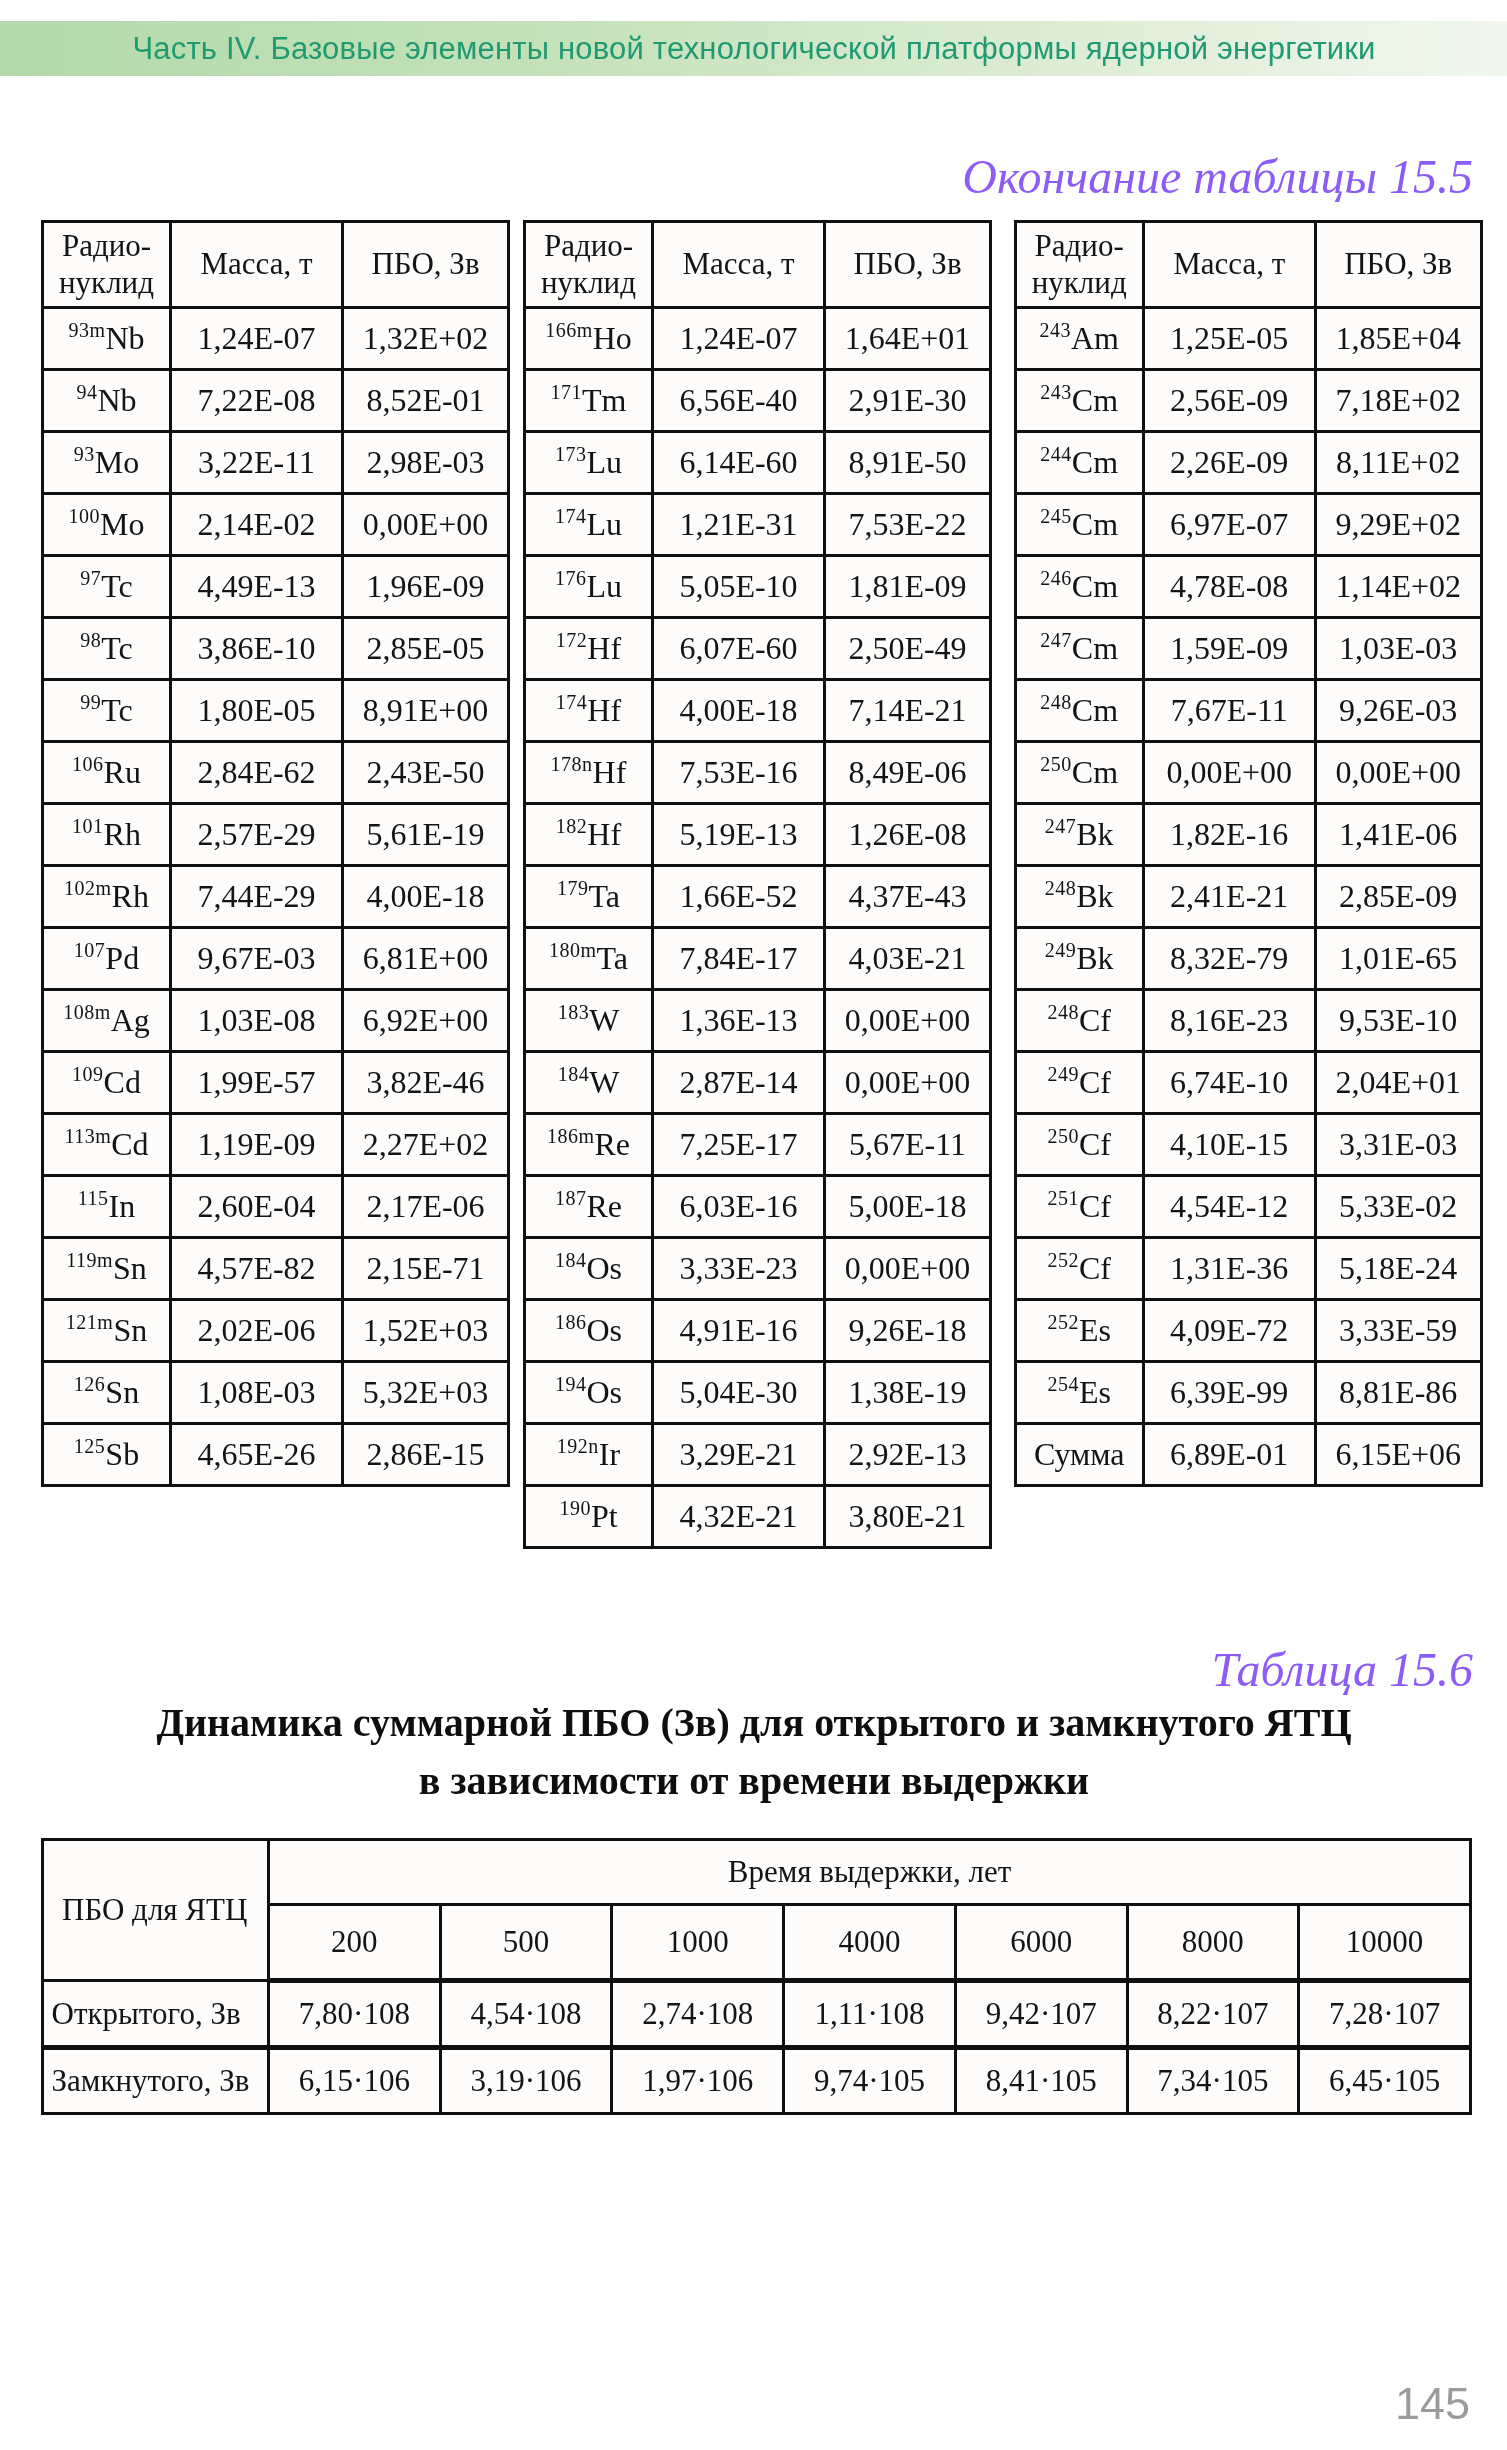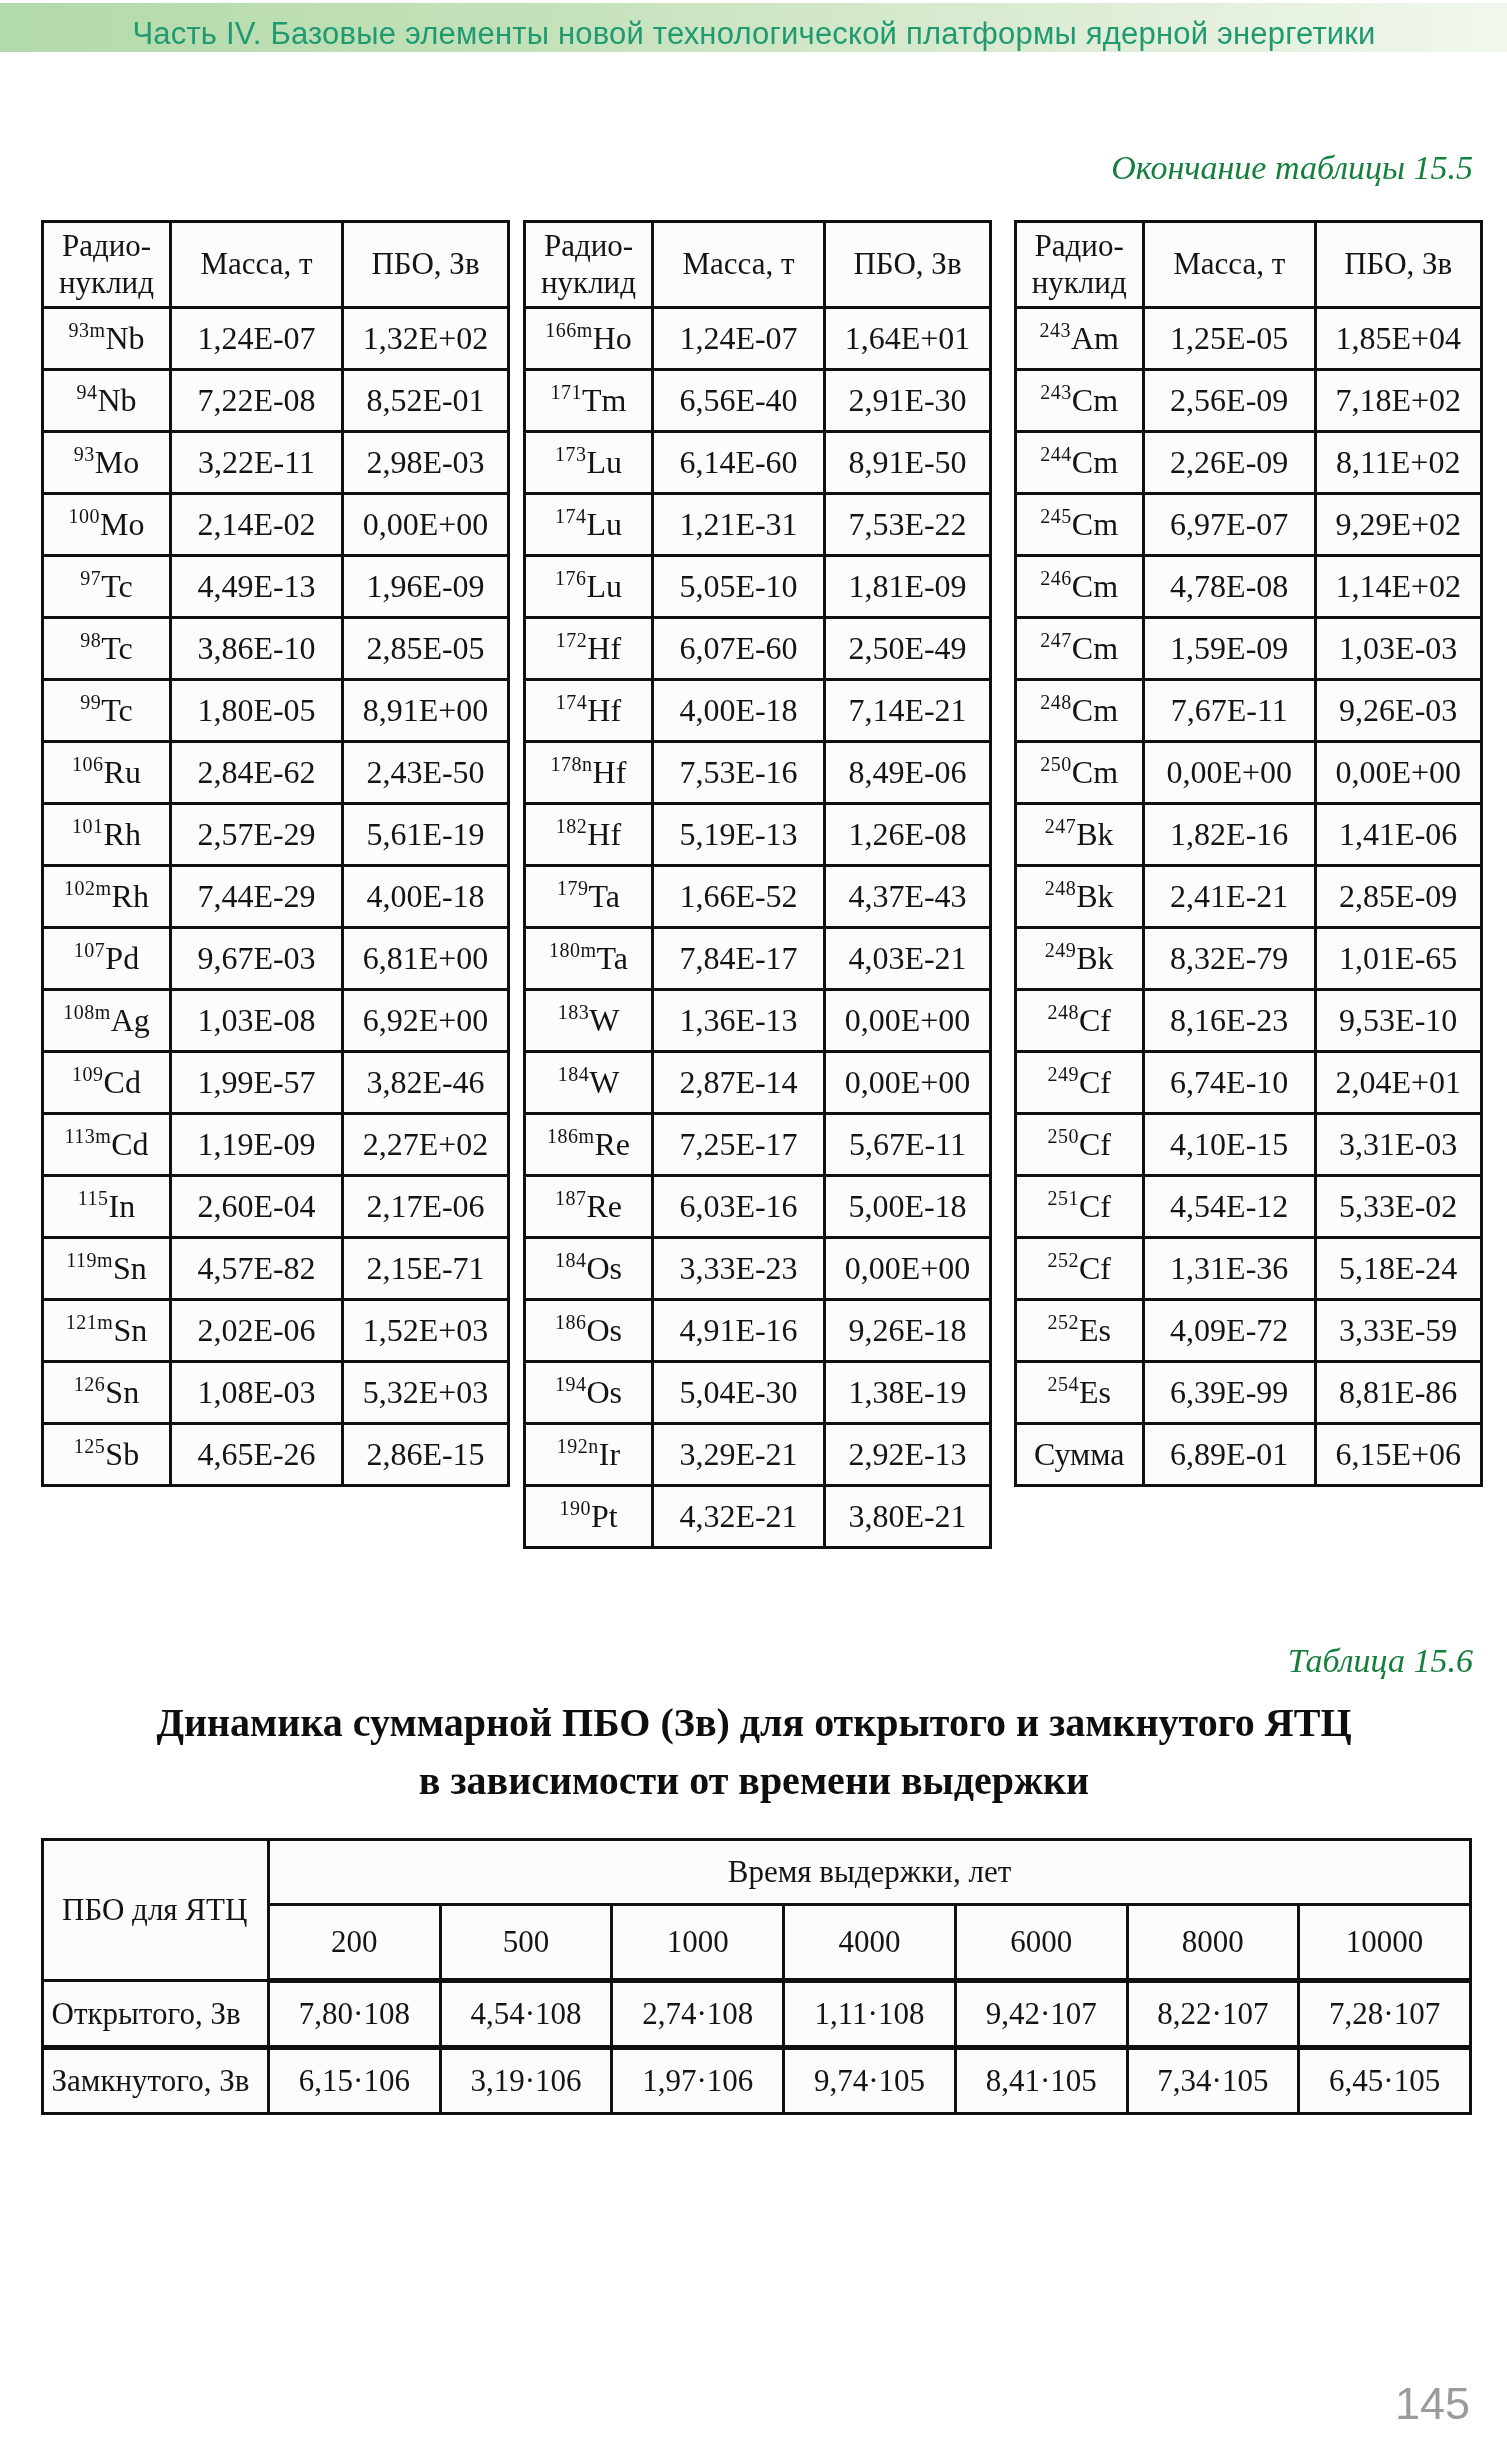--- a/index.html
+++ b/index.html
@@ -1,30 +1,30 @@
 <!DOCTYPE html>
 <html style="font-size:15px"><head>
 <meta charset="utf-8">
 <style>
   html,body { margin:0; padding:0; background:#ffffff; }
   .page {
     position:relative; width:1508px; height:2450px; background:#ffffff;
     font-family:"Liberation Serif","DejaVu Serif",serif; color:#141414; overflow:hidden;
   }
   .header-bar {
-    position:absolute; top:3px; left:0; width:1508px; height:49px;
+    position:absolute; top:21px; left:0; width:1508px; height:55px;
     background:linear-gradient(90deg,#b3daaa 0%,#c3e1b9 35%,#ddecd4 70%,#f1f7ed 100%);
-    display:flex; align-items:flex-end; justify-content:center;
+    display:flex; align-items:center; justify-content:center;
   }
   .header-bar .hdr-text {
     font-family:"Liberation Sans","DejaVu Sans",sans-serif;
     font-size:31px; color:#1f9a71; letter-spacing:0.2px;
   }
   .caption-italic {
-    position:absolute; right:35px; font-style:italic; font-size:34px; color:#15803d;
+    position:absolute; right:35px; font-style:italic; font-size:48px; color:#8b5cf6;
   }
   .caption-155 { top:149px; }
   .caption-156 { top:1642px; }
   .tables-row { position:absolute; top:220px; left:41px; display:flex; align-items:flex-start; }
   table { border-collapse:collapse; table-layout:fixed; background:#fdfcfa; }
   .nt { width:466px; }
   .nt.mid { margin-left:13px; }
   .nt.rgt { margin-left:21.7px; }
   .nt th, .nt td {
     border:3.8px solid #101010; text-align:center; vertical-align:middle;

